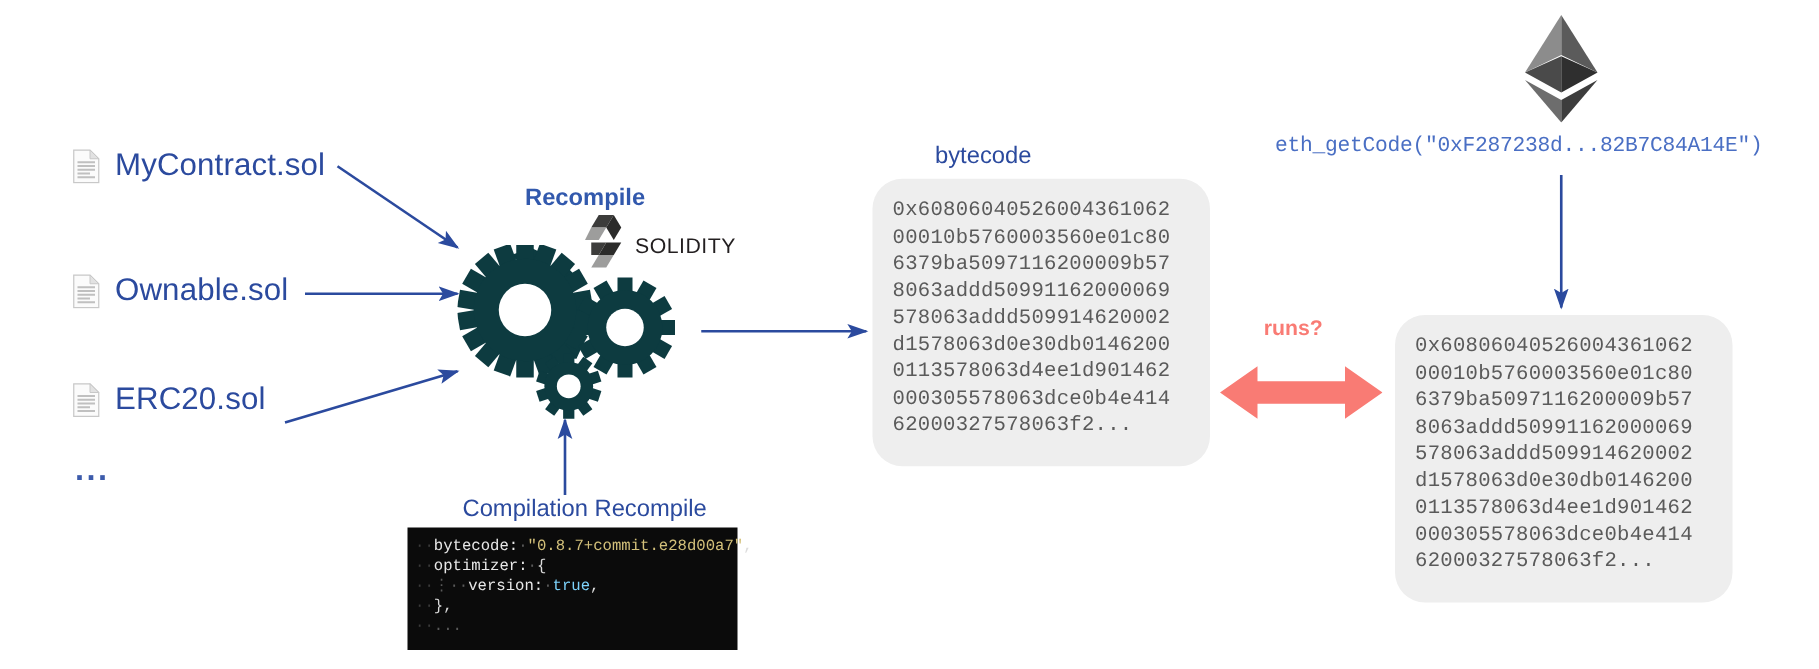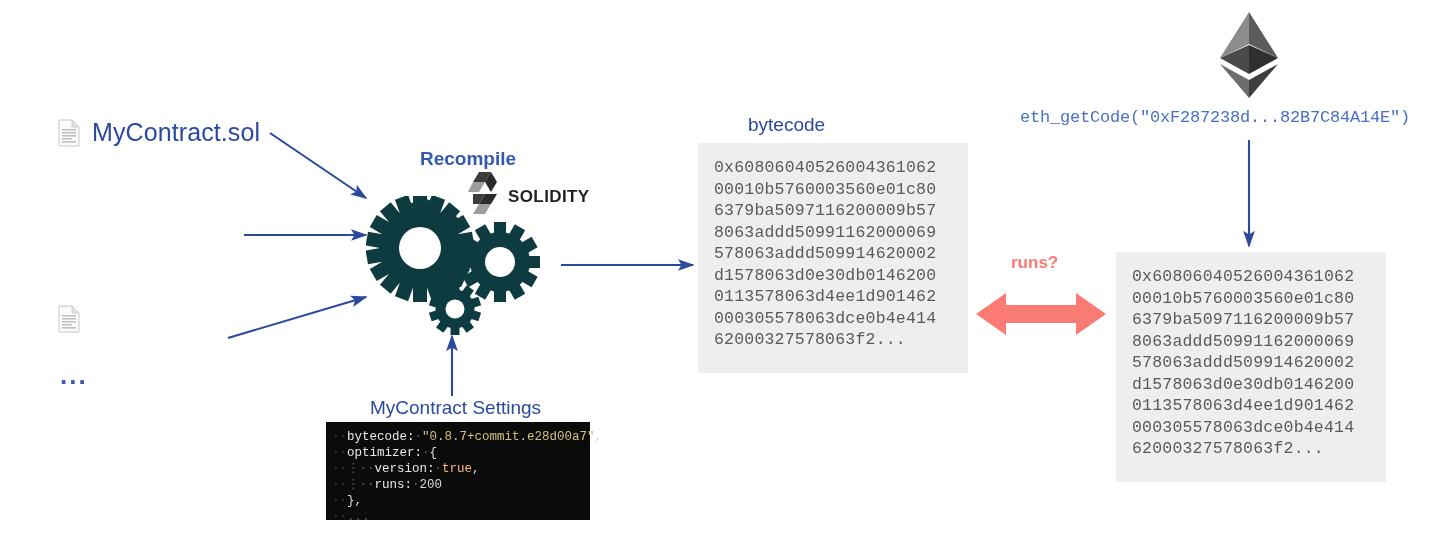--- a/index.html
+++ b/index.html
@@ -60,21 +60,21 @@
     color: #2b4a9e;
     white-space: nowrap;
   }
   .settings-label {
     font-size: 19px;
     color: #2b4a9e;
     white-space: nowrap;
   }
   .solidity-word {
     font-size: 17px;
-    font-weight: 700;
+    font-weight: 400;
     color: #231f20;
     letter-spacing: .4px;
     white-space: nowrap;
   }
   .match-label {
     font-size: 17px;
     font-weight: 700;
     color: #f97b74;
     white-space: nowrap;
   }
@@ -84,20 +84,21 @@
     font-family: "Liberation Mono", monospace;
     white-space: nowrap;
     letter-spacing: -0.2px;
   }
 
   
   .bytecode-box {
     background: #eeeeee;
     padding: 14px 16px 16px 16px;
     box-sizing: border-box;
+    border-radius: 24px;
   }
   .bytecode-line {
     font-family: "Liberation Mono", monospace;
     font-size: 16.5px;
     line-height: 21.5px;
     color: #5a5a5a;
     white-space: pre;
     letter-spacing: .2px;
   }
 
@@ -110,21 +111,21 @@
   .code-line {
     font-family: "Liberation Mono", monospace;
     font-size: 12.5px;
     line-height: 16px;
     white-space: pre;
     color: #e4e4e4;
   }
   .tok-dot   { color: #3a3a3a; }
   .tok-key   { color: #e8e8e8; }
   .tok-str   { color: #d3c07a; }
-  .tok-bool  { color: #fdba74; }
+  .tok-bool  { color: #7dd3fc; }
   .tok-num   { color: #d8d8d8; }
   .tok-punct { color: #dcdcdc; }
   .tok-dim   { color: #5a5a5a; }
 </style>
 </head>
 <body>
 
 <div id="canvas">
 
   <div class="abs file-row" style="left:10px; top:118px;">
@@ -137,35 +138,52 @@
           <rect x="4" y="13" width="14" height="1.6"></rect>
           <rect x="4" y="16" width="14" height="1.6"></rect>
           <rect x="4" y="19" width="10" height="1.6"></rect>
           <rect x="4" y="22" width="14" height="1.6"></rect>
         </g>
       </svg>
     </span>
     <span class="file-label">MyContract.sol</span>
   </div>
 
+  <div class="abs file-row" style="left:10px; top:218px;">
+    <span class="file-icon">
+      <svg width="22" height="28" viewBox="0 0 22 28">
+        <path d="M1 1 H14 L21 8 V27 H1 Z" fill="#fbfbfb" stroke="#c8c8c8" stroke-width="1"></path>
+        <path d="M14 1 L21 8 H14 Z" fill="#e2e2e2" stroke="#c8c8c8" stroke-width="0.8"></path>
+        <g fill="#c0c0c0">
+          <rect x="4" y="10" width="14" height="1.6"></rect>
+          <rect x="4" y="13" width="14" height="1.6"></rect>
+          <rect x="4" y="16" width="14" height="1.6"></rect>
+          <rect x="4" y="19" width="10" height="1.6"></rect>
+          <rect x="4" y="22" width="14" height="1.6"></rect>
+        </g>
+      </svg>
+    </span>
+    <span class="file-label">Ownable.sol</span>
+  </div>
 
   <div class="abs file-row" style="left:10px; top:305px;">
     <span class="file-icon">
       <svg width="22" height="28" viewBox="0 0 22 28">
         <path d="M1 1 H14 L21 8 V27 H1 Z" fill="#fbfbfb" stroke="#c8c8c8" stroke-width="1"></path>
         <path d="M14 1 L21 8 H14 Z" fill="#e2e2e2" stroke="#c8c8c8" stroke-width="0.8"></path>
         <g fill="#c0c0c0">
           <rect x="4" y="10" width="14" height="1.6"></rect>
           <rect x="4" y="13" width="14" height="1.6"></rect>
           <rect x="4" y="16" width="14" height="1.6"></rect>
           <rect x="4" y="19" width="10" height="1.6"></rect>
           <rect x="4" y="22" width="14" height="1.6"></rect>
         </g>
       </svg>
     </span>
+    <span class="file-label">ERC20.sol</span>
   </div>
 
   <div class="abs ellipsis-files" style="left:12px; top:370px;">...</div>
 
   <svg class="abs" style="left:0; top:0;" width="1455" height="535">
     <defs>
       <marker id="ahBlue" markerWidth="9" markerHeight="9" refX="7.2" refY="3.2" orient="auto" markerUnits="strokeWidth">
         <path d="M0,0.4 L8,3.2 L0,6.0 L1.7,3.2 Z" fill="#2b4a9e"></path>
       </marker>
     </defs>
@@ -268,27 +286,26 @@
           <rect x="-4.5" y="-26" width="9" height="9" transform="rotate(252)"></rect>
           <rect x="-4.5" y="-26" width="9" height="9" transform="rotate(288)"></rect>
           <rect x="-4.5" y="-26" width="9" height="9" transform="rotate(324)"></rect>
         </g>
         <circle cx="0" cy="0" r="19.5" fill="#0d3b40"></circle>
         <circle cx="0" cy="0" r="9.5" fill="#ffffff"></circle>
       </g>
     </g>
   </svg>
 
-  <div class="abs settings-label" style="left:322px; top:397px;">MyContract Settings</div>
+  <div class="abs settings-label" style="left:322px; top:397px;">Compilation Recompile</div>
 
   <div class="abs code-box" style="left:278px; top:422px; width:264px; height:98px;">
     <div class="code-line"><span class="tok-dot">··</span><span class="tok-key">bytecode:</span><span class="tok-dim">·</span><span class="tok-str">"0.8.7+commit.e28d00a7"</span><span class="tok-punct">,</span></div>
     <div class="code-line"><span class="tok-dot">··</span><span class="tok-key">optimizer:</span><span class="tok-dim">·</span><span class="tok-punct">{</span></div>
     <div class="code-line"><span class="tok-dot">··</span><span class="tok-dim">⋮··</span><span class="tok-key">version:</span><span class="tok-dim">·</span><span class="tok-bool">true</span><span class="tok-punct">,</span></div>
-    <div class="code-line"><span class="tok-dot">··</span><span class="tok-dim">⋮··</span><span class="tok-key">runs:</span><span class="tok-dim">·</span><span class="tok-num">200</span></div>
     <div class="code-line"><span class="tok-dot">··</span><span class="tok-punct">},</span></div>
     <div class="code-line"><span class="tok-dot">··</span><span class="tok-dim">...</span></div>
   </div>
 
   <div class="abs bytecode-label" style="left:700px; top:114px;">bytecode</div>
 
   <div class="abs bytecode-box" style="left:650px; top:143px; width:270px; height:230px;">
     <div class="bytecode-line">0x60806040526004361062</div>
     <div class="bytecode-line">00010b5760003560e01c80</div>
     <div class="bytecode-line">6379ba5097116200009b57</div>

